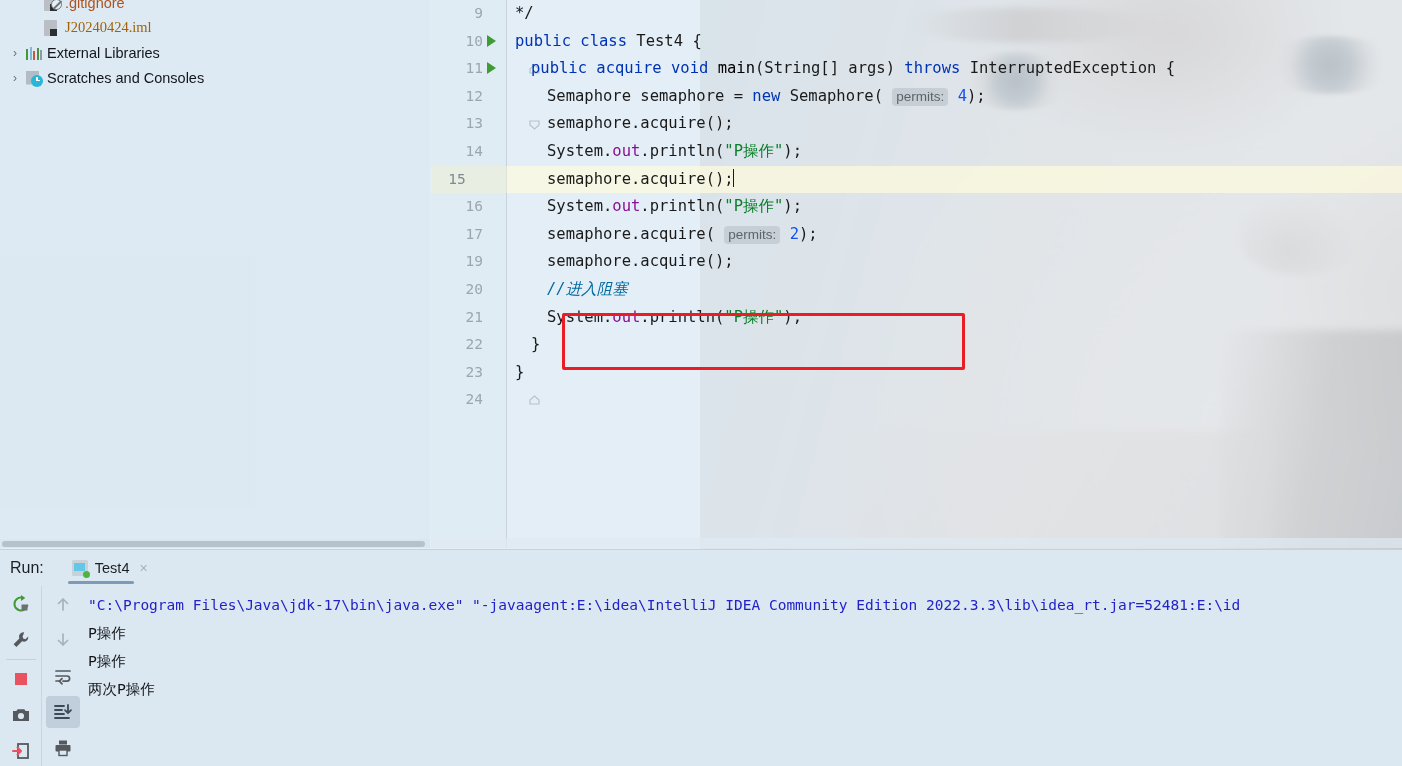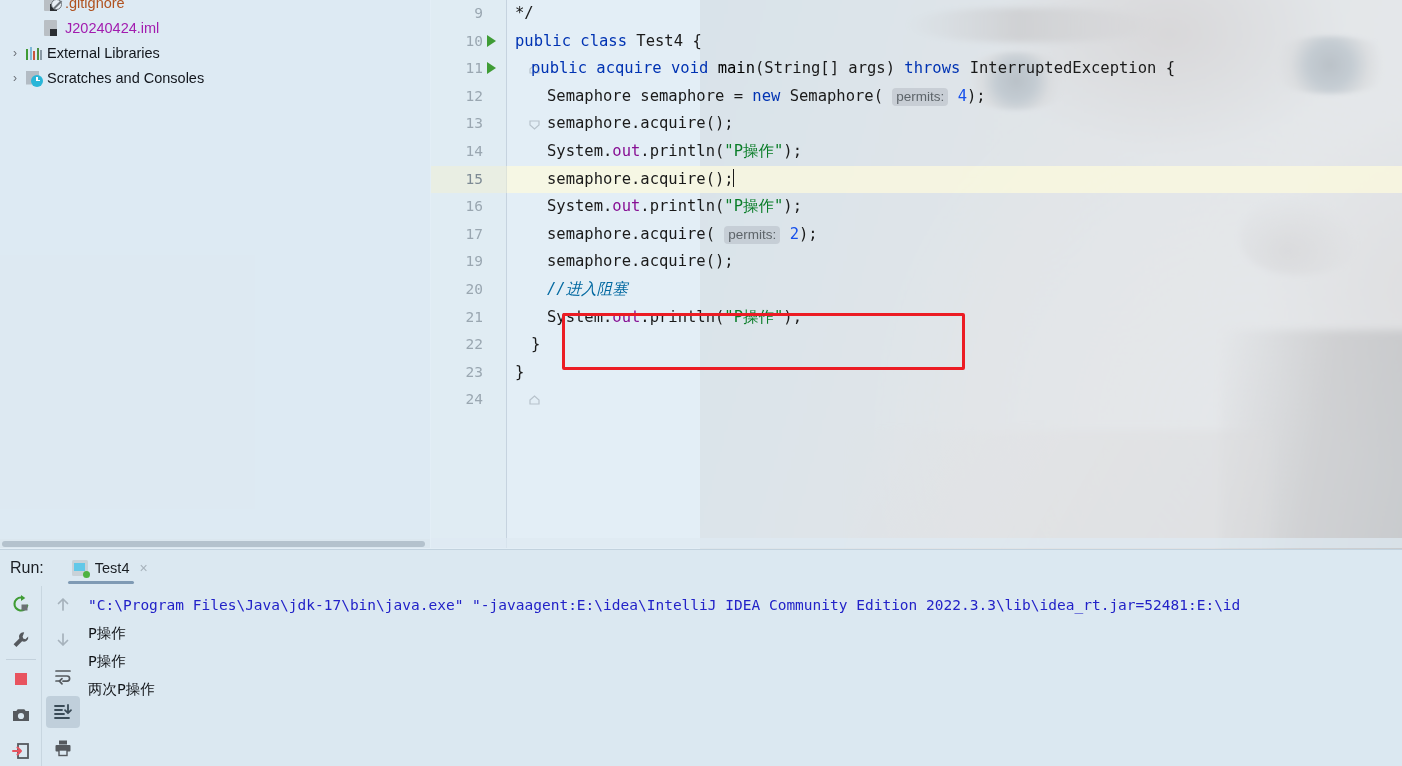--- a/index.html
+++ b/index.html
@@ -74,21 +74,21 @@
     padding-left: 6px; white-space: nowrap;
   }
   .twisty {
     width: 18px; flex: none; text-align: center;
     color: #6b7076; font-size: 12px; line-height: 1;
   }
   .tw-spacer { width: 18px; flex: none; }
   .t-icon { width: 20px; flex: none; position: relative; height: 18px; }
   .t-label { padding-left: 3px; }
   .c-gitignore { color: #b0521f; }
-  .c-iml       { color: #a21caf; }
+  .c-iml       { color: #a16207; font-family: Liberation Serif, serif; }
 
   
   .ico-doc {
     position: absolute; left: 2px; top: 1px; width: 13px; height: 16px;
     background: #b9bfc4; border-radius: 1px;
   }
   .ico-doc:after {
     content: ""; position: absolute; right: 0; bottom: 0;
     width: 7px; height: 7px; background: #2b2f33;
   }
@@ -152,21 +152,21 @@
     background: rgba(252,250,222,0.75);
   }
   .cline.current .hl-gutter {
     position: absolute; left: 0; top: 0; width: 76px; height: 27.6px;
     background: rgba(240,240,214,0.55);
   }
   .lnum {
     position: absolute; left: 0; top: 0; width: 52px; height: 27.6px;
     text-align: right; color: #9aa7b1; font-size: 14.5px;
   }
-  .cline.current .lnum { color: #7d8a94; }
+  .cline.current .lnum { color: #7d8a94; text-align: center; }
   .runmark {
     position: absolute; left: 56px; top: 7px; width: 0; height: 0;
     border-left: 9px solid #3f9c35; border-top: 6.5px solid transparent;
     border-bottom: 6.5px solid transparent;
   }
   .fold {
     position: absolute; left: 98px; top: 8px; width: 11px; height: 12px;
     color: #b7c2cb;
   }
   .fold svg { display: block; }

